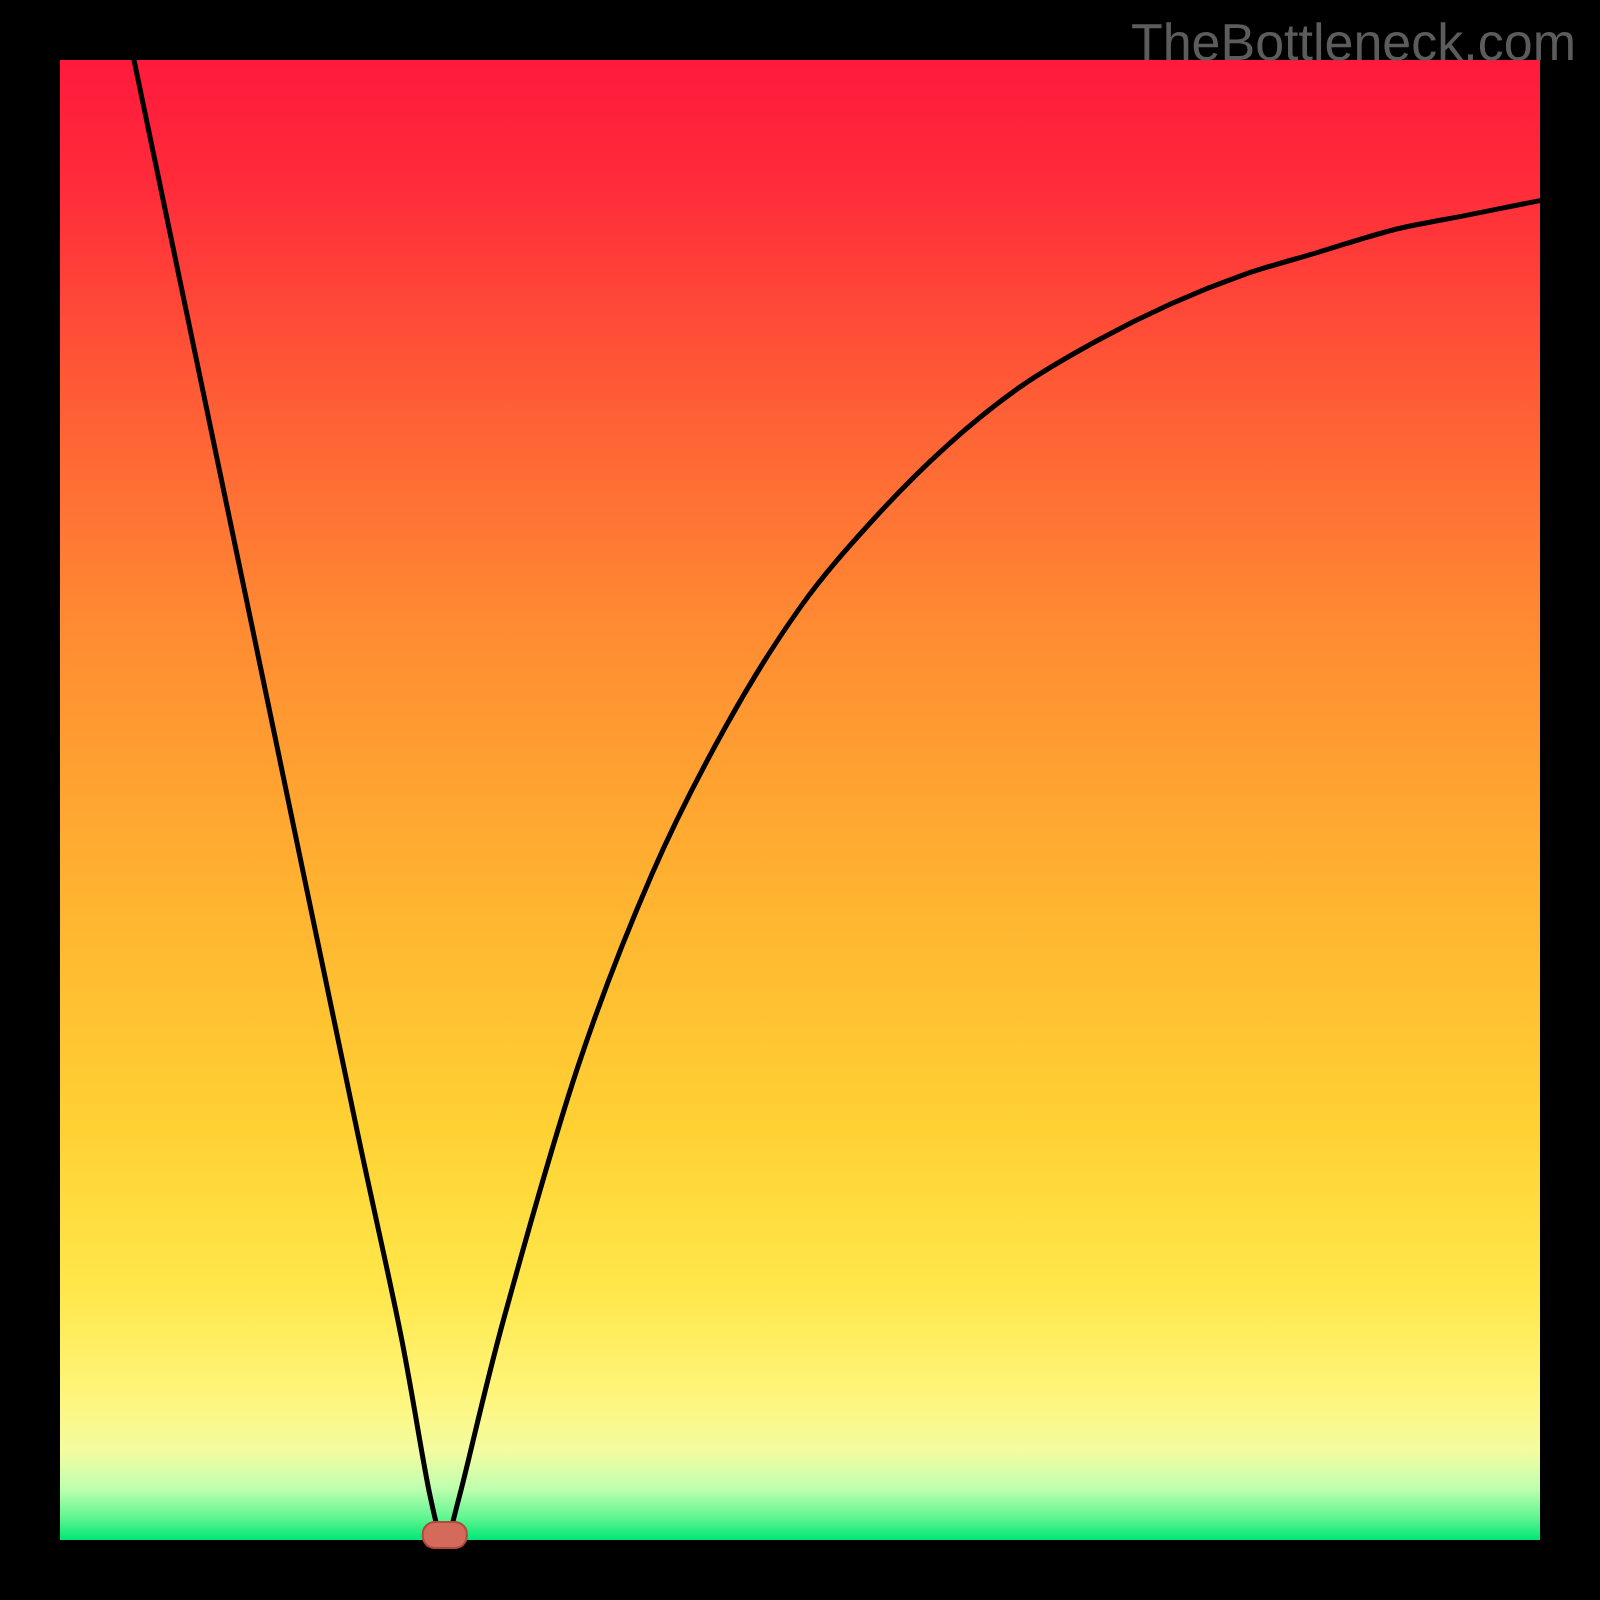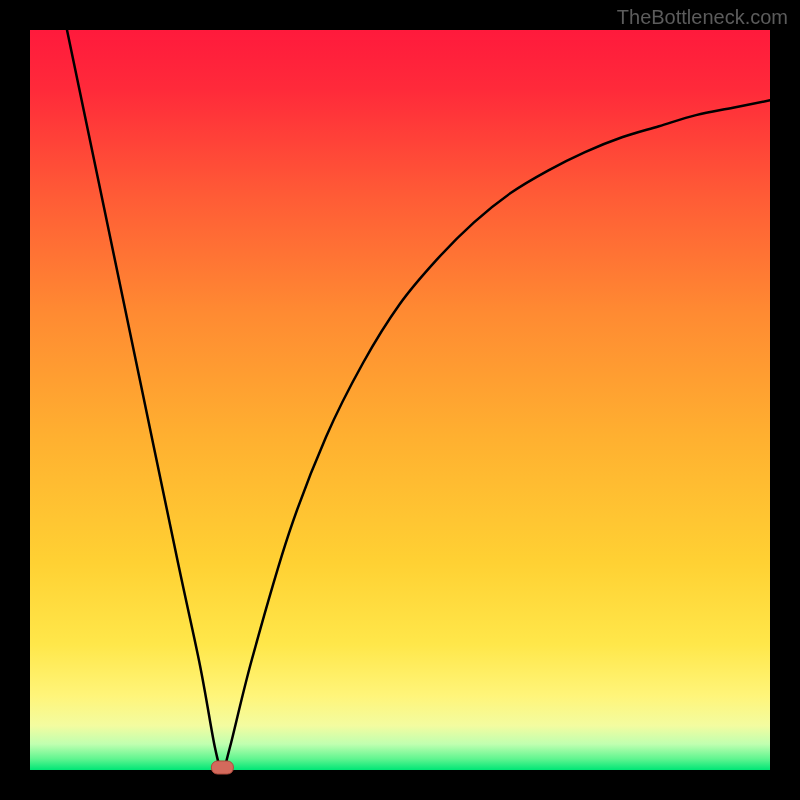--- a/index.html
+++ b/index.html
@@ -6,21 +6,21 @@
   .chart-container {
     width: 800px;
     height: 800px;
     position: relative;
   }
   .watermark {
     position: absolute;
     top: 6px;
     right: 12px;
     font-family: Arial, Helvetica, sans-serif;
-    font-size: 20px;
+    font-size: 26px;
     color: #5c5c5c;
     z-index: 10;
   }
   svg { display: block; }
 </style>
 </head>
 <body>
 
 <div class="chart-container">
   <div class="watermark">TheBottleneck.com</div>

